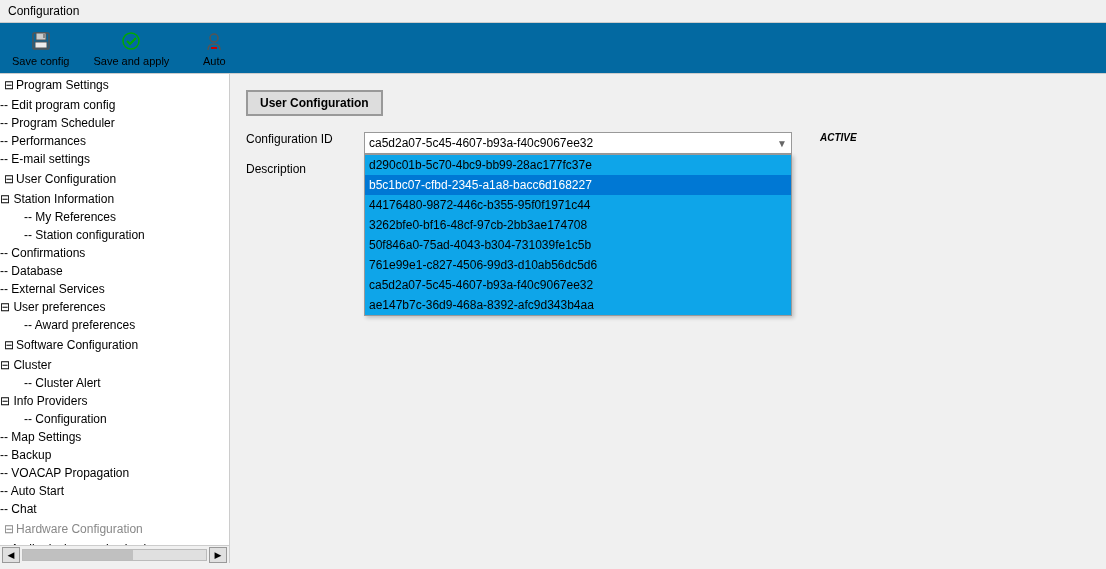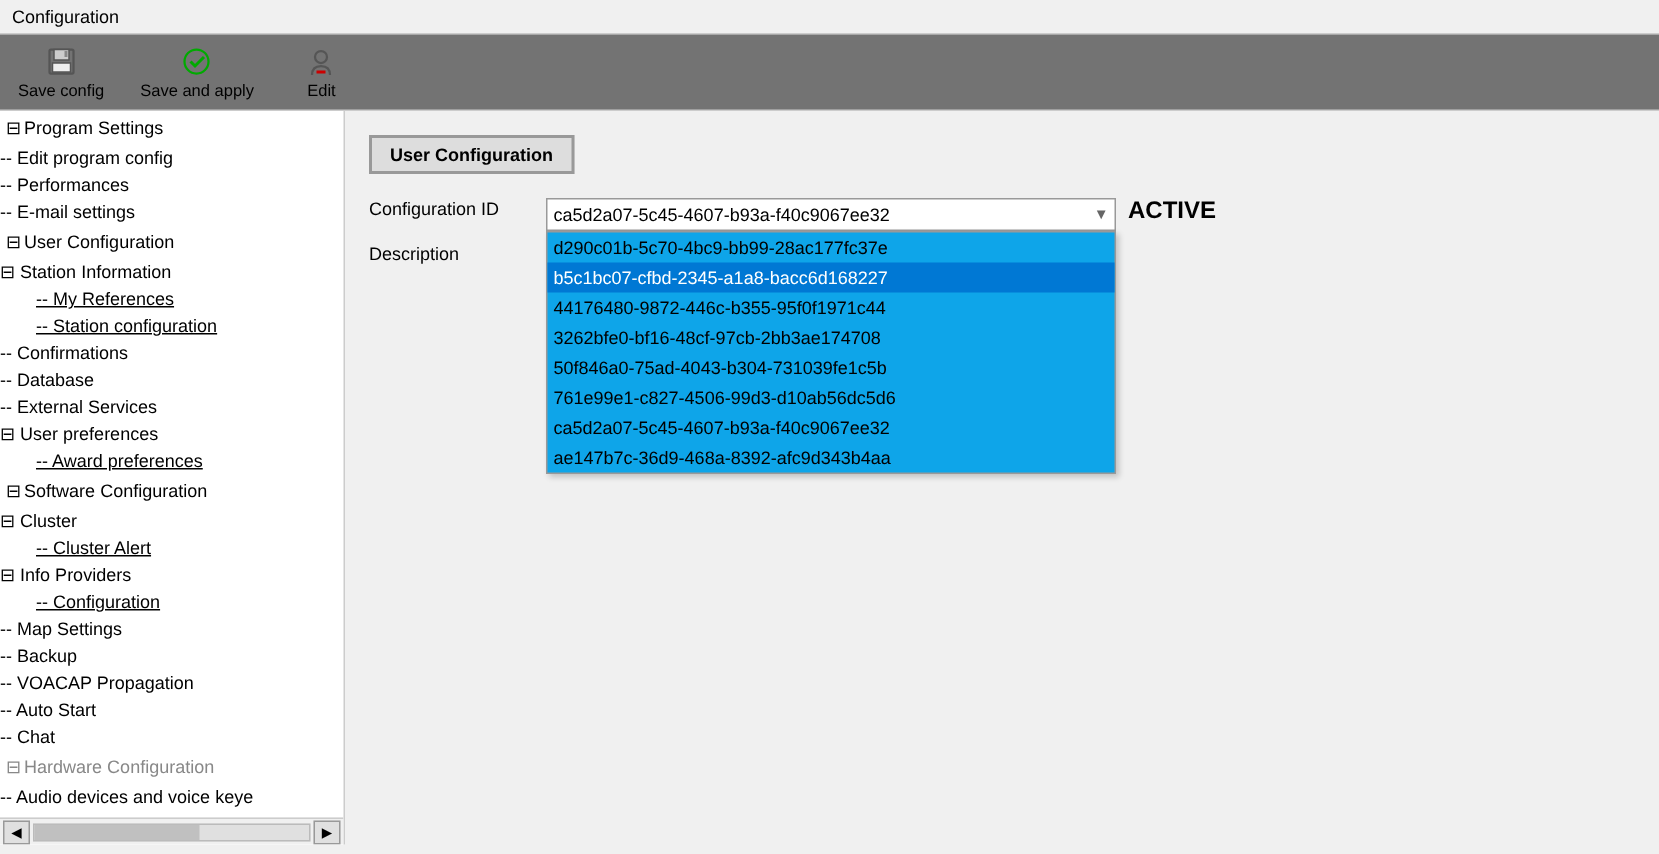--- a/index.html
+++ b/index.html
@@ -15,21 +15,21 @@
     .title-bar {
       background: #f0f0f0;
       padding: 4px 8px;
       font-size: 12px;
       border-bottom: 1px solid #ccc;
     }
     .toolbar {
       display: flex;
       align-items: flex-start;
       padding: 4px 8px;
-      background: #737373;
+      background: #0369a1;
       border-bottom: 1px solid #ccc;
       gap: 16px;
     }
     .toolbar-btn {
       display: flex;
       flex-direction: column;
       align-items: center;
       cursor: pointer;
       font-size: 11px;
       gap: 2px;
@@ -93,21 +93,20 @@
       padding: 2px 4px;
       font-weight: normal;
       display: flex;
       align-items: center;
       gap: 2px;
     }
     .tree-child {
     }
     .tree-child-2 {
       padding-left: 24px;
-      text-decoration: underline;
     }
     .content-area {
       flex: 1;
       background: #f0f0f0;
       padding: 16px;
       position: relative;
     }
     .section-title {
       background: #ddd;
       border: 2px solid #999;
@@ -122,21 +121,21 @@
       align-items: flex-start;
       margin-bottom: 8px;
       gap: 8px;
     }
     .form-label {
       width: 110px;
       font-size: 12px;
     }
     .dropdown-container {
       position: relative;
-      width: 380px;
+      width: 428px;
     }
     .dropdown-trigger {
       width: 100%;
       height: 22px;
       background: #fff;
       border: 1px solid #999;
       padding: 2px 4px;
       display: flex;
       align-items: center;
       justify-content: space-between;
@@ -163,23 +162,24 @@
       font-size: 12px;
       height: 20px;
       display: flex;
       align-items: center;
     }
     .dropdown-item.selected {
       background: #0078d4;
       color: white;
     }
     .status-label {
-      font-size: 16px;
+      font-size: 10px;
       font-weight: bold;
-      margin-left: 0;
+      margin-left: 20px;
+      font-style: italic;
     }
     .desc-input {
       width: 380px;
       height: 22px;
       border: 1px solid #999;
       background: #fff;
       padding: 2px 4px;
       font-size: 12px;
     }
   </style>
@@ -212,37 +212,40 @@
     <span>Save and apply</span>
   </div>
   <div class="toolbar-btn">
     <div class="toolbar-icon">
       <svg width="22" height="22" viewBox="0 0 22 22">
         <circle cx="11" cy="8" r="4" fill="none" stroke="#555" stroke-width="1.5"></circle>
         <path d="M5 20 Q5 14 11 14 Q17 14 17 20" fill="none" stroke="#555" stroke-width="1.5"></path>
         <line x1="8" y1="18" x2="14" y2="18" stroke="#cc0000" stroke-width="2"></line>
       </svg>
     </div>
-    <span>Edit</span>
+    <span>Auto</span>
   </div>
 </div>
 
 <div class="main-container">
 
   <div class="sidebar">
     <div class="sidebar-scroll">
 
       <div class="tree-item">
         <div class="tree-group-label" style="padding-left:4px;">
           <span>⊟</span>
           <span>Program Settings</span>
         </div>
       </div>
       <div class="tree-item tree-child">
         <span>--</span> Edit program config
+      </div>
+      <div class="tree-item tree-child">
+        <span>--</span> Program Scheduler
       </div>
       <div class="tree-item tree-child">
         <span>--</span> Performances
       </div>
       <div class="tree-item tree-child">
         <span>--</span> E-mail settings
       </div>
 
       <div class="tree-item">
         <div class="tree-group-label" style="padding-left:4px;">

